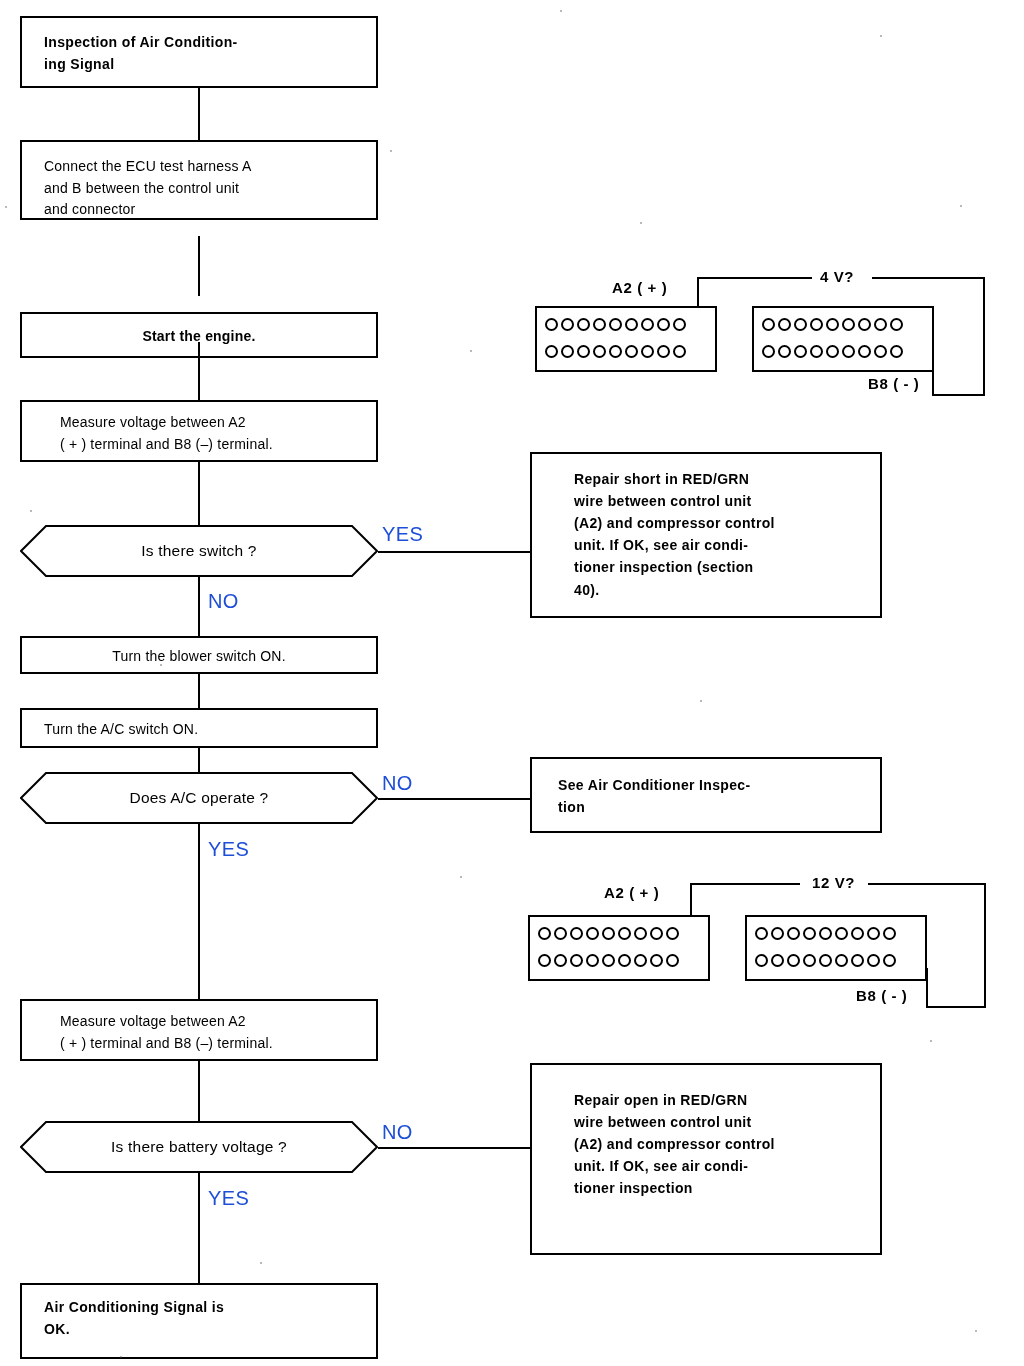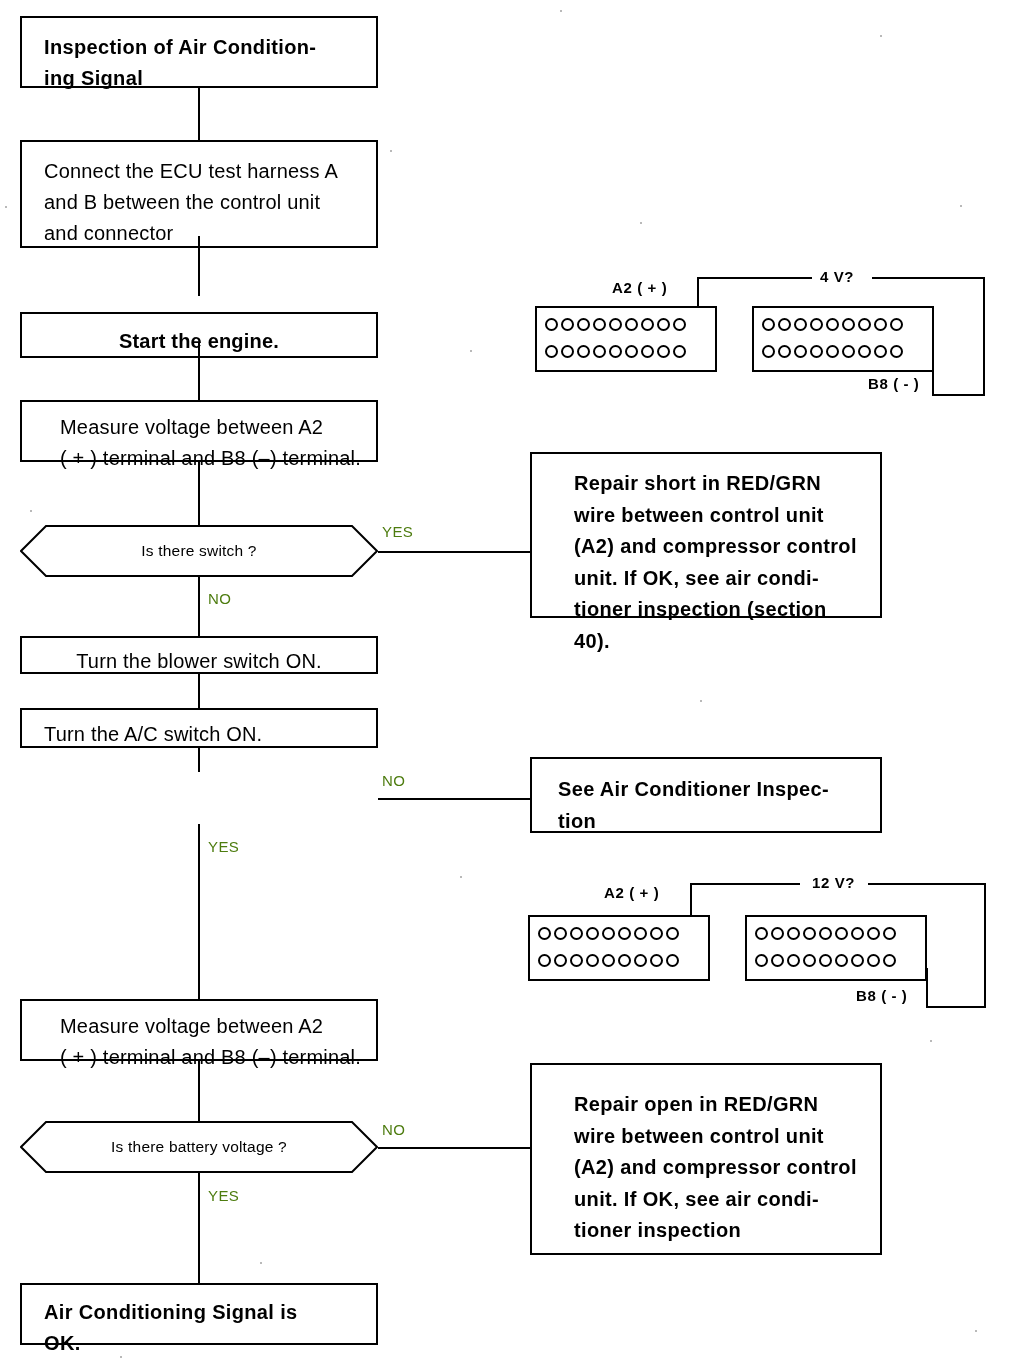--- a/index.html
+++ b/index.html
@@ -19,21 +19,21 @@
     box-sizing: border-box;
     border: 2px solid #000;
     background: #fff;
     color: #000;
   }
   .node .txt {
     position: absolute;
     left: 22px;
     right: 14px;
     top: 12px;
-    font-size: 20px;
+    font-size: 14px;
     line-height: 1.55;
     letter-spacing: 0.2px;
     white-space: pre-line;
   }
   .node.center .txt {
     left: 0; right: 0;
     text-align: center;
   }
   .node.bold .txt {
     font-weight: bold;
@@ -70,22 +70,22 @@
     position: absolute;
     background: #000;
   }
   .vl { width: 2px; }
   .hl { height: 2px; }
   .vlt { width: 1.6px; background: #000; }
   .hlt { height: 1.6px; background: #000; }
   
   .blabel {
     position: absolute;
-    font-size: 15px;
-    color: #4d7c0f;
+    font-size: 20px;
+    color: #1d4ed8;
     letter-spacing: 0.4px;
     white-space: nowrap;
   }
   
   .conn {
     position: absolute;
     box-sizing: border-box;
     border: 2.5px solid #000;
     background: #fff;
   }
@@ -123,21 +123,21 @@
 
 <div id="page">
 
   <div class="node bold" style="left:20px; top:16px; width:358px; height:72px;">
     <div class="txt" style="top:14px;">Inspection of Air Condition-
 ing Signal</div>
   </div>
 
   <div class="ln vl" style="left:198px; top:88px; width:2px; height:52px;"></div>
 
-  <div class="node" style="left:20px; top:140px; width:358px; height:108px;">
+  <div class="node" style="left:20px; top:140px; width:358px; height:80px;">
     <div class="txt" style="top:14px;">Connect the ECU test harness A
 and B between the control unit
 and connector</div>
   </div>
 
   <div class="ln vl" style="left:198px; top:236px; width:2px; height:60px;"></div>
 
   <div class="node center" style="left:20px; top:312px; width:358px; height:46px;font-weight:bold;">
     <div class="txt" style="top:12px;">Start the engine.</div>
   </div>
@@ -169,20 +169,26 @@
   </div>
 
   <div class="ln vl" style="left:198px; top:674px; width:2px; height:34px;"></div>
 
   <div class="node" style="left:20px; top:708px; width:358px; height:40px;">
     <div class="txt" style="top:9px;">Turn the A/C switch ON.</div>
   </div>
 
   <div class="ln vl" style="left:198px; top:748px; width:2px; height:24px;"></div>
 
+  <div class="hex" style="left:20px; top:772px; width:358px; height:52px;">
+    <svg viewBox="0 0 358 52" preserveAspectRatio="none">
+      <polygon points="26,1 332,1 357,26 332,51 26,51 1,26" fill="#ffffff" stroke="#000000" stroke-width="2"></polygon>
+    </svg>
+    <div class="htxt">Does A/C operate ?</div>
+  </div>
 
   <div class="blabel" style="left:382px; top:772px;">NO</div>
   <div class="ln hl" style="left:378px; top:798px; width:152px; height:2px;"></div>
 
   <div class="blabel" style="left:208px; top:838px;">YES</div>
   <div class="ln vl" style="left:198px; top:824px; width:2px; height:175px;"></div>
 
   <div class="node justify" style="left:20px; top:999px; width:358px; height:62px;">
     <div class="txt" style="top:10px;">Measure voltage between A2
 ( + ) terminal and B8 (–) terminal.</div>
@@ -196,21 +202,21 @@
     </svg>
     <div class="htxt">Is there battery voltage ?</div>
   </div>
 
   <div class="blabel" style="left:382px; top:1121px;">NO</div>
   <div class="ln hl" style="left:378px; top:1147px; width:152px; height:2px;"></div>
 
   <div class="blabel" style="left:208px; top:1187px;">YES</div>
   <div class="ln vl" style="left:198px; top:1173px; width:2px; height:110px;"></div>
 
-  <div class="node bold" style="left:20px; top:1283px; width:358px; height:62px;">
+  <div class="node bold" style="left:20px; top:1283px; width:358px; height:76px;">
     <div class="txt" style="top:12px;">Air Conditioning Signal is
 OK.</div>
   </div>
 
   <div class="node bold justify" style="left:530px; top:452px; width:352px; height:166px;">
     <div class="txt" style="top:14px; left:26px; right:18px; line-height:1.58;">Repair short in RED/GRN
 wire between control unit
 (A2) and compressor control
 unit. If OK, see air condi-
 tioner inspection (section

